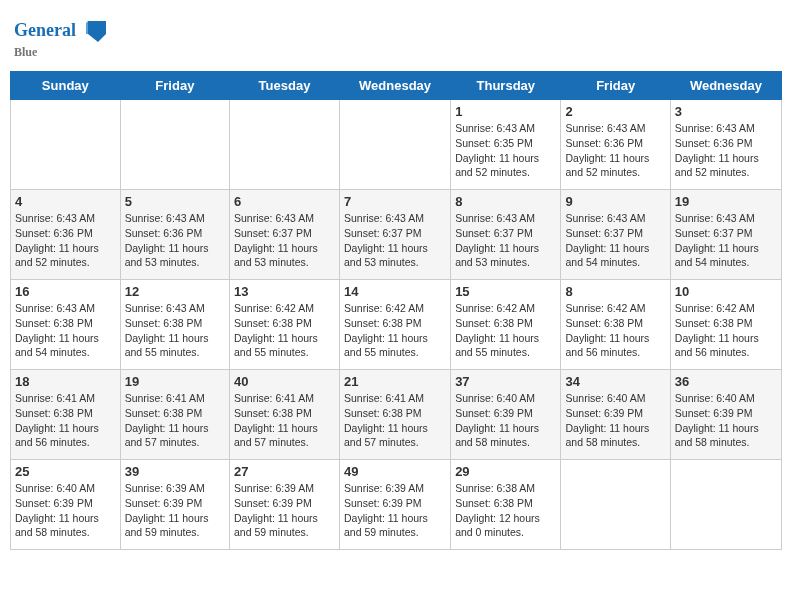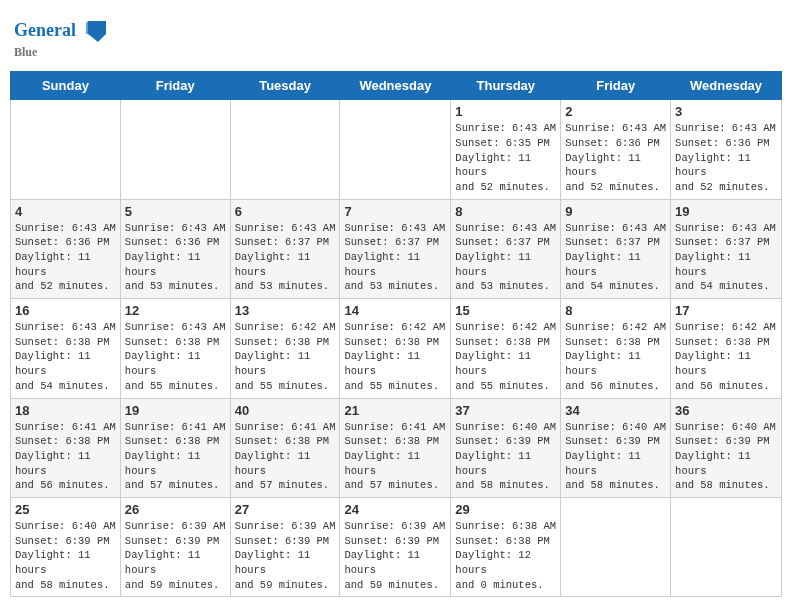--- a/index.html
+++ b/index.html
@@ -78,21 +78,20 @@
       font-size: 13px;
       font-weight: bold;
       color: #333;
       display: block;
       margin-bottom: 2px;
     }
     .day-info {
       color: #333;
       font-size: 10.5px;
       line-height: 1.4;
-      font-family: Liberation Mono, monospace;
     }
     .empty-cell {
       background: #fff !important;
     }
   </style>
 </head>
 <body>
 
 <div class="header-area">
   <div class="logo">
@@ -244,21 +243,21 @@
 and 55 minutes.</div>
         </td>
         <td>
           <span class="day-num">8</span>
           <div class="day-info" style="white-space: pre-line;">Sunrise: 6:42 AM
 Sunset: 6:38 PM
 Daylight: 11 hours
 and 56 minutes.</div>
         </td>
         <td>
-          <span class="day-num">17</span>
+          <span class="day-num">10</span>
           <div class="day-info" style="white-space: pre-line;">Sunrise: 6:42 AM
 Sunset: 6:38 PM
 Daylight: 11 hours
 and 56 minutes.</div>
         </td>
       </tr>
       <tr>
         <td>
           <span class="day-num">18</span>
           <div class="day-info" style="white-space: pre-line;">Sunrise: 6:41 AM
@@ -311,35 +310,35 @@
       </tr>
       <tr>
         <td>
           <span class="day-num">25</span>
           <div class="day-info" style="white-space: pre-line;">Sunrise: 6:40 AM
 Sunset: 6:39 PM
 Daylight: 11 hours
 and 58 minutes.</div>
         </td>
         <td>
-          <span class="day-num">26</span>
+          <span class="day-num">39</span>
           <div class="day-info" style="white-space: pre-line;">Sunrise: 6:39 AM
 Sunset: 6:39 PM
 Daylight: 11 hours
 and 59 minutes.</div>
         </td>
         <td>
           <span class="day-num">27</span>
           <div class="day-info" style="white-space: pre-line;">Sunrise: 6:39 AM
 Sunset: 6:39 PM
 Daylight: 11 hours
 and 59 minutes.</div>
         </td>
         <td>
-          <span class="day-num">24</span>
+          <span class="day-num">49</span>
           <div class="day-info" style="white-space: pre-line;">Sunrise: 6:39 AM
 Sunset: 6:39 PM
 Daylight: 11 hours
 and 59 minutes.</div>
         </td>
         <td>
           <span class="day-num">29</span>
           <div class="day-info" style="white-space: pre-line;">Sunrise: 6:38 AM
 Sunset: 6:38 PM
 Daylight: 12 hours

